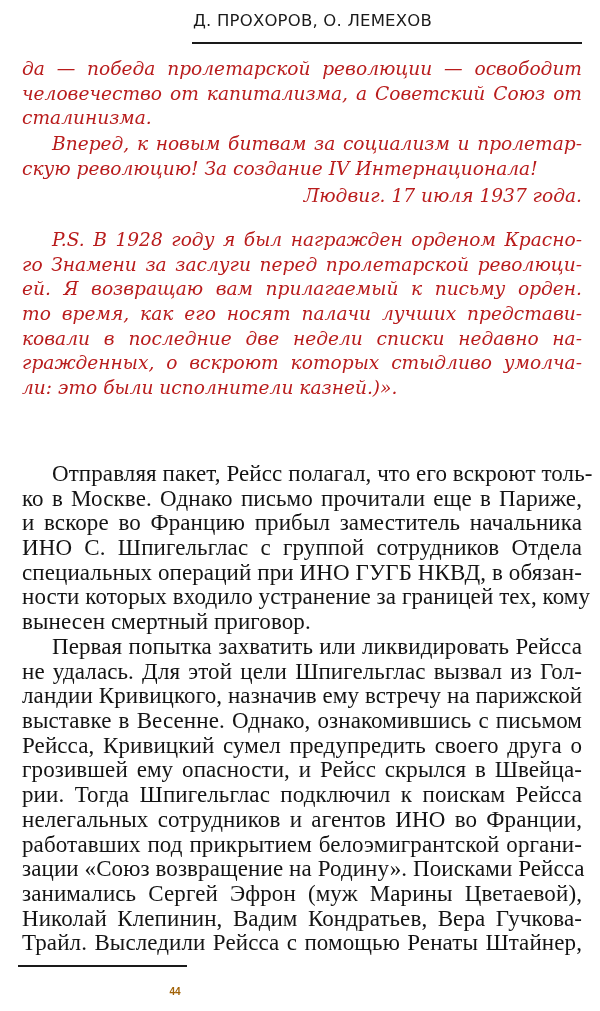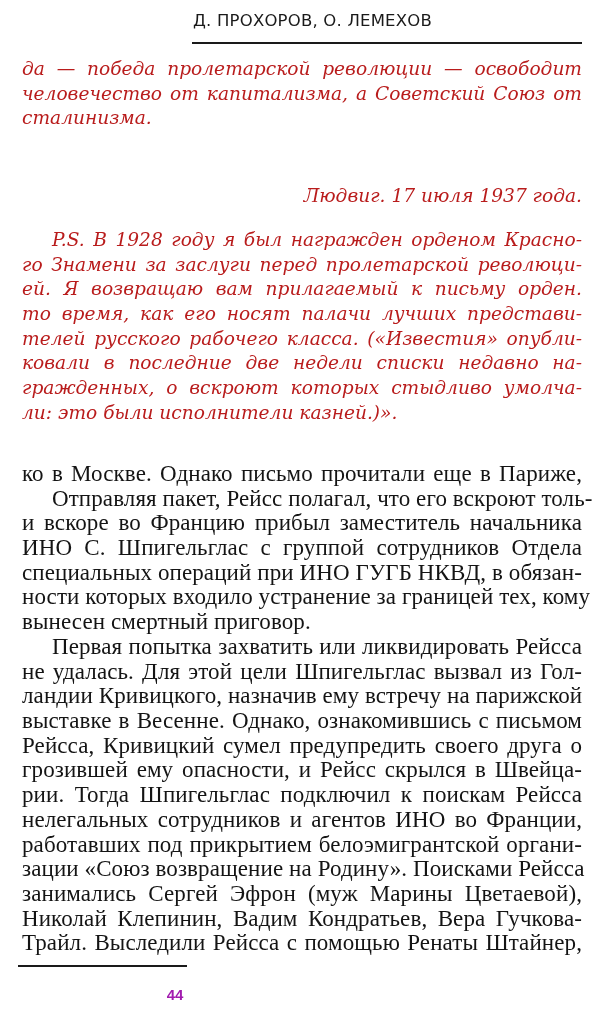--- a/index.html
+++ b/index.html
@@ -31,56 +31,59 @@
   .ital-b { top: 132px; }
   .ital-c { top: 184px; }
   .ital-d { top: 228px; }
   .roman-a { top: 462px; }
   .roman-b { top: 635px; }
   .foot-rule {
     position: absolute; left: 18px; top: 965px; width: 169px; height: 2px; background: #1a1a1a;
   }
   .page-number {
     position: absolute; left: 160px; top: 986px; width: 30px; text-align: center;
-    font-family: "Liberation Sans", sans-serif; font-weight: bold; font-size: 15px; color: #a21caf;
+    font-family: "Liberation Sans", sans-serif; font-weight: bold; font-size: 10px; color: #a16207;
   }
 </style>
 </head>
 <body>
 
 <div class="page">
 
   <div class="running-head">Д. ПРОХОРОВ, О. ЛЕМЕХОВ</div>
   <div class="head-rule"></div>
 
   <div class="text-block italic ital-a">
     <span class="line">да — победа пролетарской революции — освободит</span>
     <span class="line">человечество от капитализма, а Советский Союз от</span>
     <span class="line last">сталинизма.</span>
   </div>
 
+  <div class="text-block italic ital-b">
+    <span class="line indent">Вперед, к новым битвам за социализм и пролетар-</span>
+    <span class="line last">скую революцию! За создание IV Интернационала!</span>
+  </div>
 
   <div class="text-block italic ital-c">
     <span class="line right">Людвиг. 17 июля 1937 года.</span>
   </div>
 
   <div class="text-block italic ital-d">
     <span class="line indent">P.S. В 1928 году я был награжден орденом Красно-</span>
     <span class="line">го Знамени за заслуги перед пролетарской революци-</span>
     <span class="line">ей. Я возвращаю вам прилагаемый к письму орден.</span>
     <span class="line">то время, как его носят палачи лучших представи-</span>
-    <span class="line">телей русского рабочего класса. («Известия» опубли-</span>
     <span class="line">ковали в последние две недели списки недавно на-</span>
     <span class="line">гражденных, о вскроют которых стыдливо умолча-</span>
     <span class="line last">ли: это были исполнители казней.)».</span>
   </div>
 
   <div class="text-block roman roman-a">
+    <span class="line indent">Отправляя пакет, Рейсс полагал, что его вскроют толь-</span>
     <span class="line">ко в Москве. Однако письмо прочитали еще в Париже,</span>
-    <span class="line indent">Отправляя пакет, Рейсс полагал, что его вскроют толь-</span>
     <span class="line">и вскоре во Францию прибыл заместитель начальника</span>
     <span class="line">ИНО С. Шпигельглас с группой сотрудников Отдела</span>
     <span class="line">специальных операций при ИНО ГУГБ НКВД, в обязан-</span>
     <span class="line">ности которых входило устранение за границей тех, кому</span>
     <span class="line last">вынесен смертный приговор.</span>
   </div>
 
   <div class="text-block roman roman-b">
     <span class="line indent">Первая попытка захватить или ликвидировать Рейсса</span>
     <span class="line">не удалась. Для этой цели Шпигельглас вызвал из Гол-</span>

